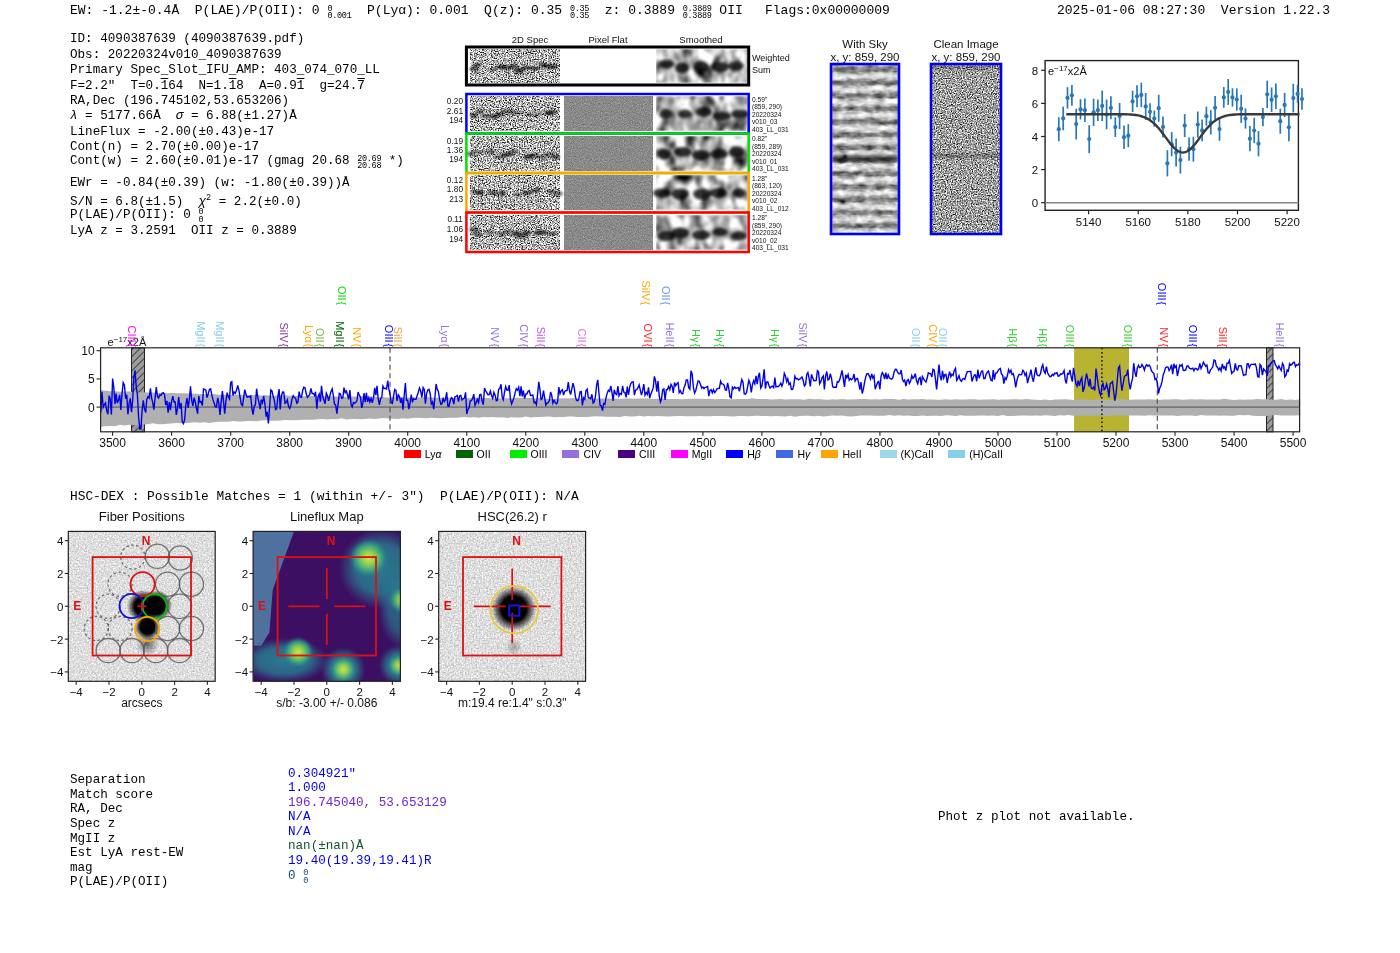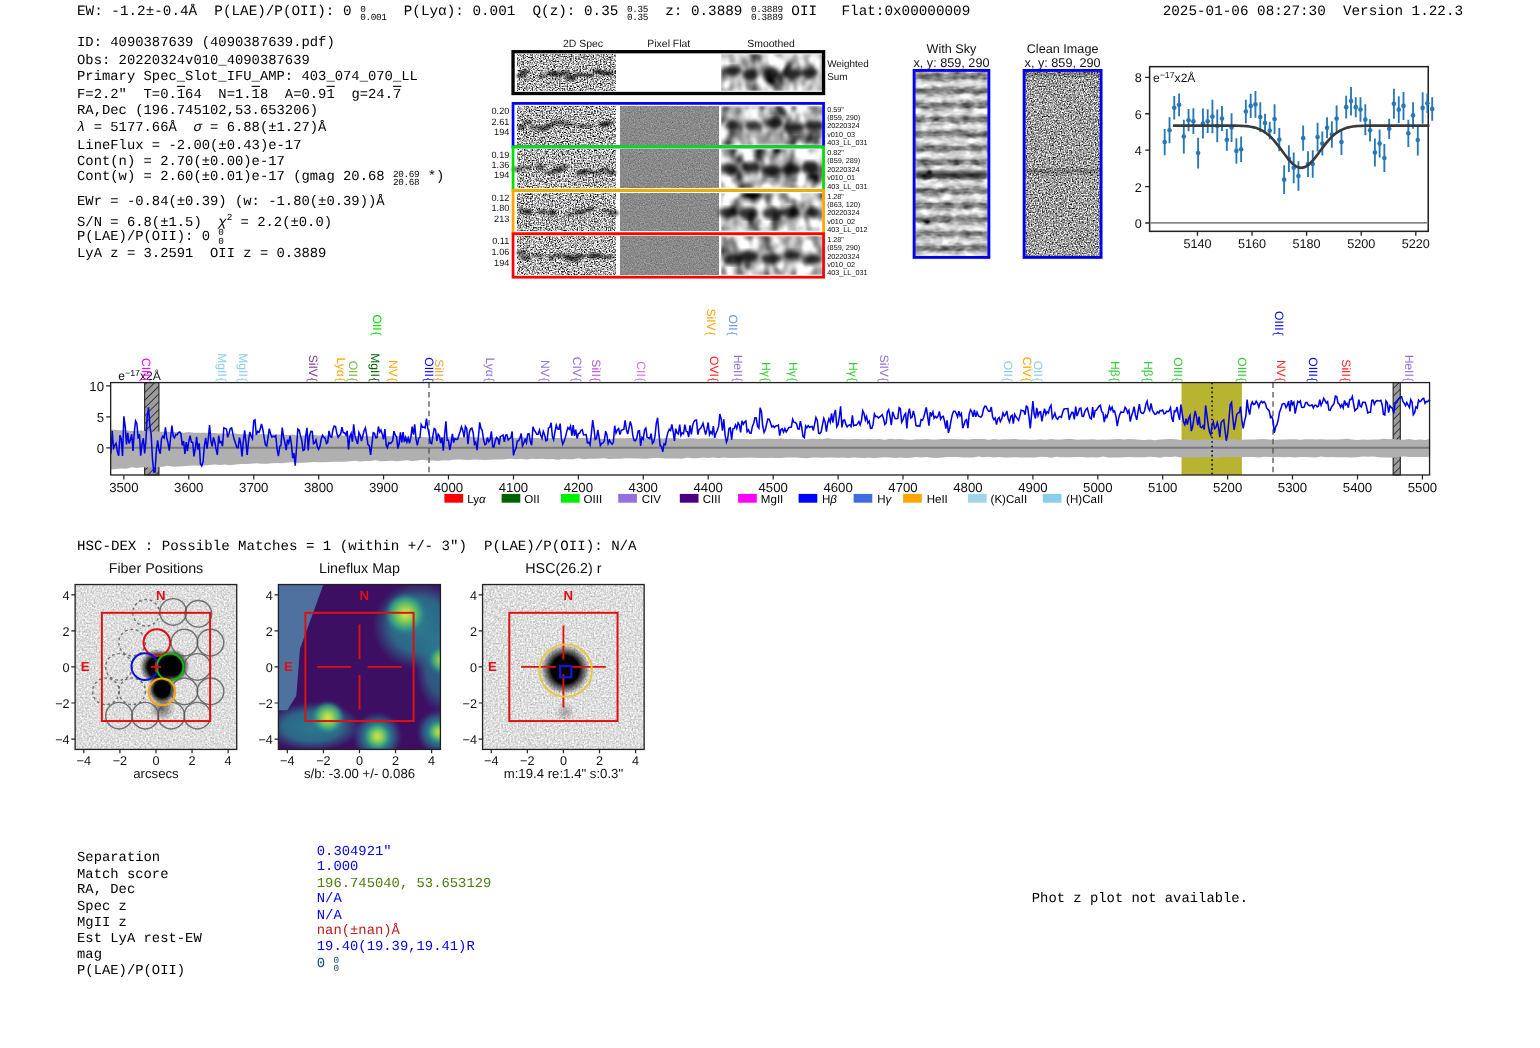--- a/index.html
+++ b/index.html
@@ -10,21 +10,21 @@
 .lg{position:absolute;font:10.5px "Liberation Sans",sans-serif;white-space:nowrap}
 .lg i{font-style:italic}
 .sw{display:inline-block;width:17px;height:8px;margin-right:4px}
 sup,sub{font-size:8.5px}
 .ov{text-decoration:overline}
 svg{position:absolute}
 svg text{font-family:"Liberation Sans",sans-serif;fill:#111}
 </style></head><body>
 
 <div class="m" style="left:70px;top:3px">EW: -1.2±-0.4Å  P(LAE)/P(OII): 0 <span class="st">0<br>0.001</span>  P(Lyα): 0.001  Q(z): 0.35 <span class="st">0.35<br>0.35</span>  z: 0.3889 <span class="st">0.3889<br>0.3889</span> OII</div>
-<div class="m" style="left:765px;top:3px">Flat:0x00000009</div>
+<div class="m" style="left:765px;top:3px">Flags:0x00000009</div>
 <div class="m" style="left:1057px;top:3px">2025-01-06 08:27:30  Version 1.22.3</div>
 <div class="m2" style="left:70px;top:32px">ID: 4090387639 (4090387639.pdf)</div>
 <div class="m2" style="left:70px;top:47.5px">Obs: 20220324v010_4090387639</div>
 <div class="m2" style="left:70px;top:63px">Primary Spec_Slot_IFU_AMP: 403_074_070_LL</div>
 <div class="m2" style="left:70px;top:78.5px">F=2.2"  T=0.<span class="ov">1</span>64  N=1.<span class="ov">1</span>8  A=0.9<span class="ov">1</span>  g=24.<span class="ov">7</span></div>
 <div class="m2" style="left:70px;top:94px">RA,Dec (196.745102,53.653206)</div>
 <div class="m2" style="left:70px;top:108.5px"><i>λ</i> = 5177.66Å  <i>σ</i> = 6.88(±1.27)Å</div>
 <div class="m2" style="left:70px;top:124.5px">LineFlux = -2.00(±0.43)e-17</div>
 <div class="m2" style="left:70px;top:140px">Cont(n) = 2.70(±0.00)e-17</div>
 <div class="m2" style="left:70px;top:154px">Cont(w) = 2.60(±0.01)e-17 (gmag 20.68 <span class="st">20.69<br>20.68</span> *)</div>
@@ -831,18 +831,18 @@
 <div class="m2" style="left:70px;top:773.3px">Separation</div>
 <div class="m2" style="left:70px;top:787.9px">Match score</div>
 <div class="m2" style="left:70px;top:802.4px">RA, Dec</div>
 <div class="m2" style="left:70px;top:817.0px">Spec z</div>
 <div class="m2" style="left:70px;top:831.5px">MgII z</div>
 <div class="m2" style="left:70px;top:846.1px">Est LyA rest-EW</div>
 <div class="m2" style="left:70px;top:860.6px">mag</div>
 <div class="m2" style="left:70px;top:875.2px">P(LAE)/P(OII)</div>
 <div class="m2" style="left:288px;top:766.6px;color:#0000ee">0.304921"</div>
 <div class="m2" style="left:288px;top:781.1px;color:#0000ee">1.000</div>
-<div class="m2" style="left:288px;top:795.7px;color:#4d7c0f">196.745040, 53.653129</div>
+<div class="m2" style="left:288px;top:795.7px;color:#6d28d9">196.745040, 53.653129</div>
 <div class="m2" style="left:288px;top:810.2px;color:#0000ee">N/A</div>
 <div class="m2" style="left:288px;top:824.8px;color:#0000ee">N/A</div>
-<div class="m2" style="left:288px;top:839.4px;color:#b91c1c">nan(±nan)Å</div>
+<div class="m2" style="left:288px;top:839.4px;color:#14532d">nan(±nan)Å</div>
 <div class="m2" style="left:288px;top:853.9px;color:#0000ee">19.40(19.39,19.41)R</div>
 <div class="m2" style="left:288px;top:868.5px;color:#0c4a6e">0 <span class="st">0<br>0</span></div>
 <div class="m2" style="left:938px;top:810px">Phot z plot not available.</div>
 </body></html>

